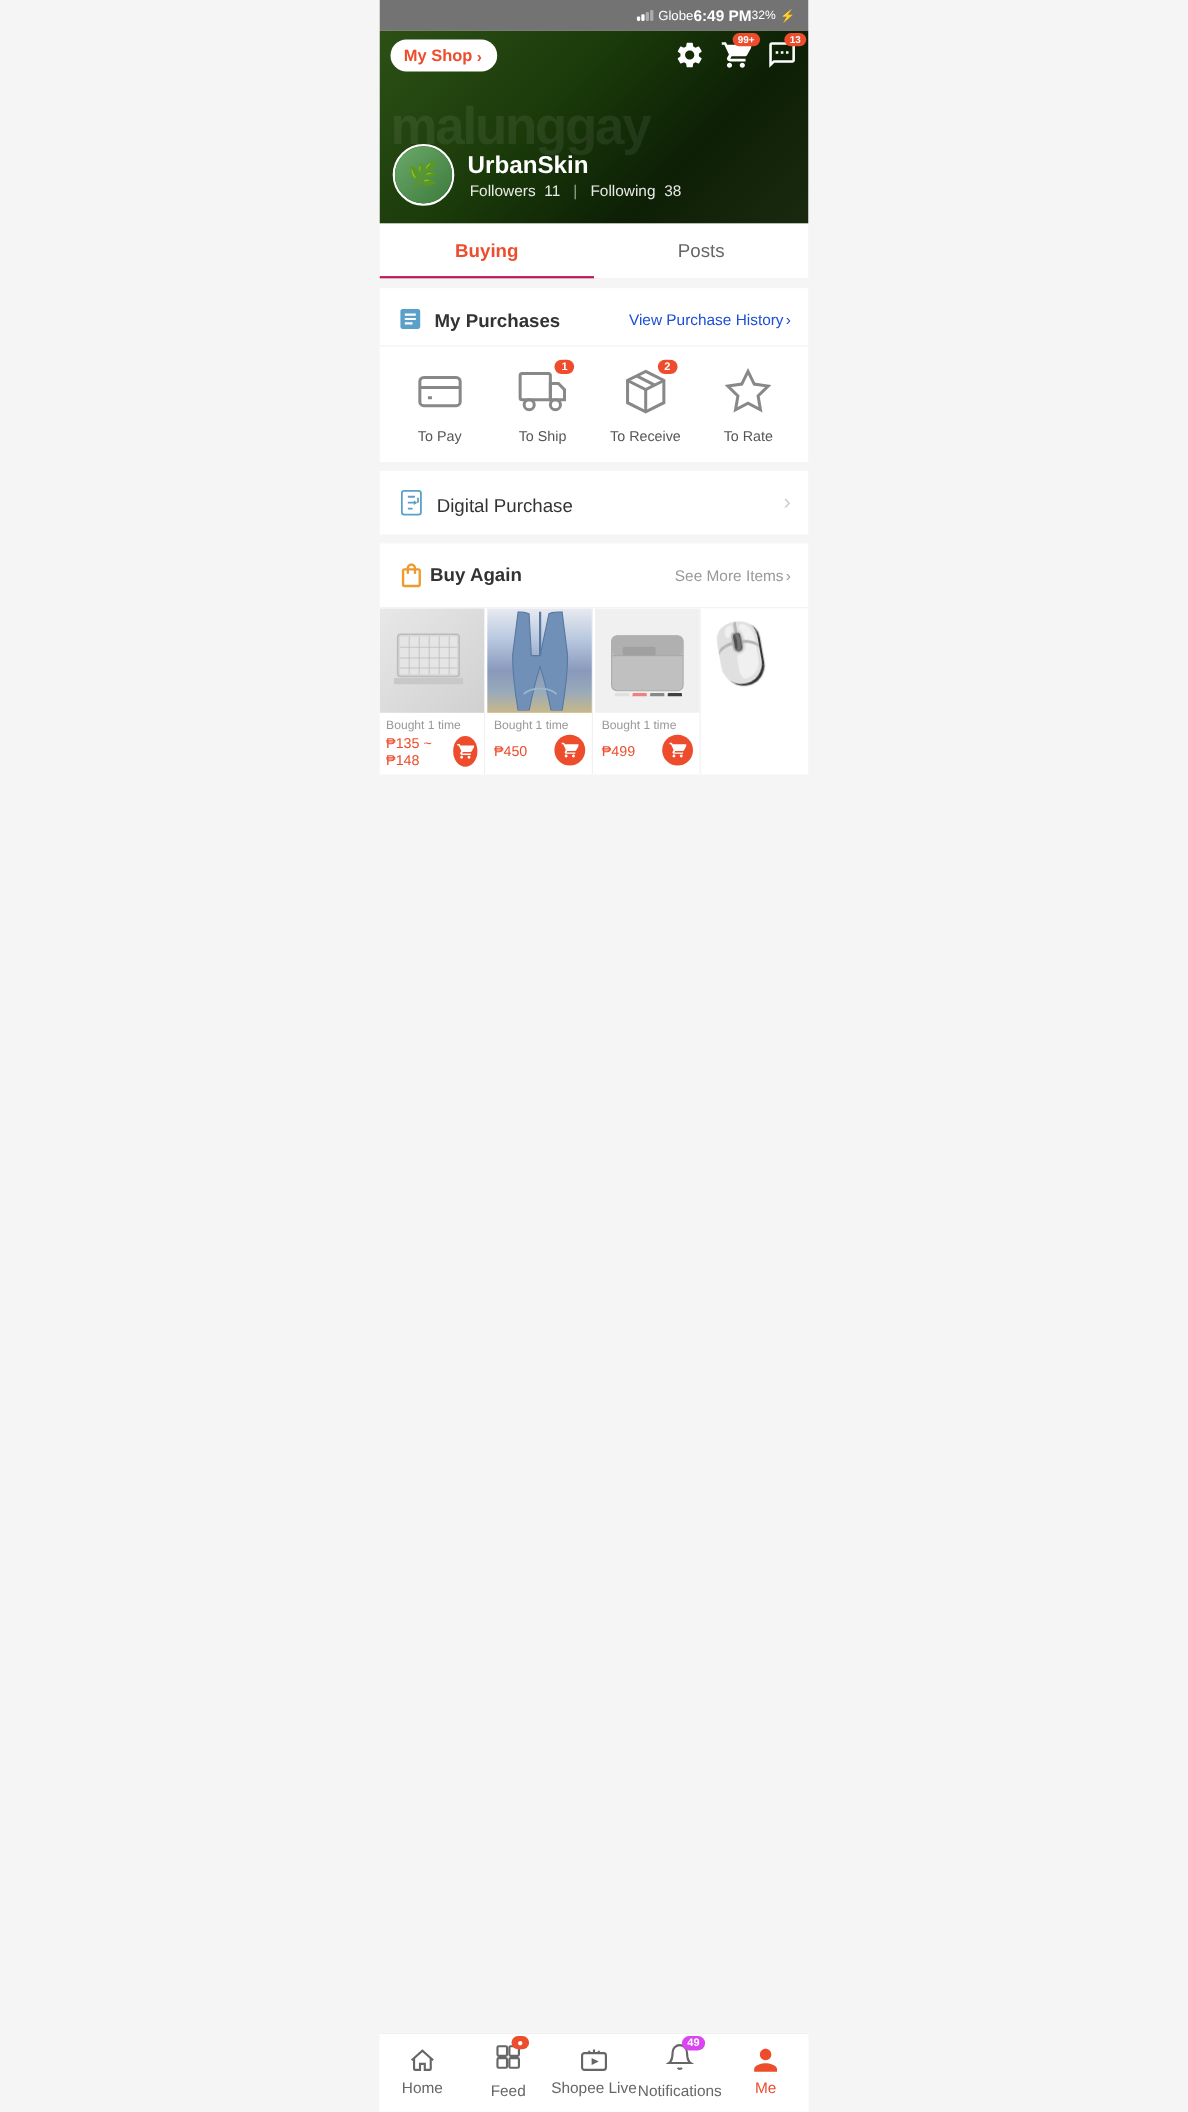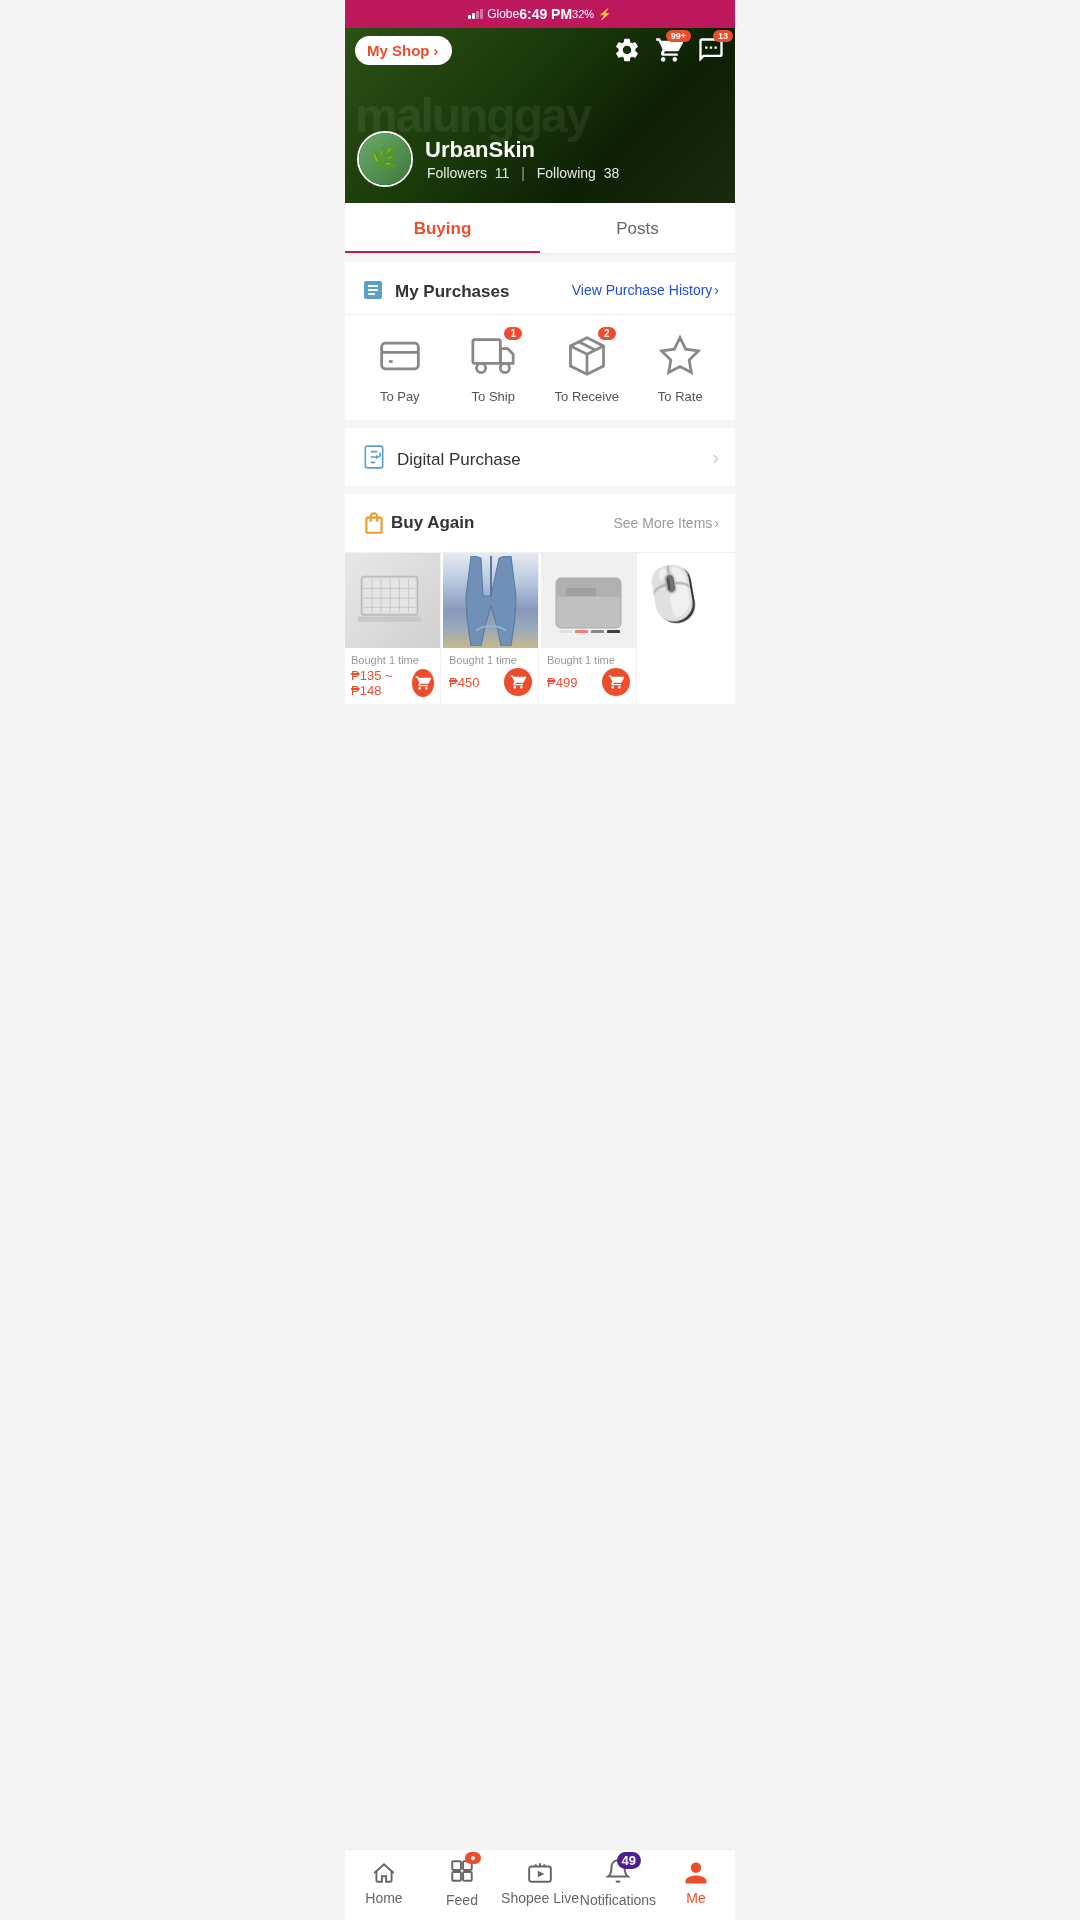--- a/index.html
+++ b/index.html
@@ -1,24 +1,24 @@
 <!DOCTYPE html>
 <html><head>
   <meta charset="utf-8">
   <meta name="viewport" content="width=device-width, initial-scale=1">
   <style>
     * { margin: 0; padding: 0; box-sizing: border-box; }
     body { font-family: -apple-system, BlinkMacSystemFont, 'Segoe UI', sans-serif; background: #f5f5f5; width: 390px; margin: 0 auto; overflow-x: hidden; }
     
     
     .status-bar {
-      background: #be185d;
+      background: #737373;
       color: white;
       display: flex;
-      justify-content: center;
+      justify-content: flex-end;
       align-items: center;
       padding: 4px 12px;
       font-size: 12px;
       height: 28px;
     }
     .status-left { display: flex; align-items: center; gap: 4px; }
     .status-center { font-weight: 600; font-size: 14px; }
     .status-right { display: flex; align-items: center; gap: 4px; font-size: 11px; }
     
     
@@ -636,21 +636,21 @@
     </svg>
     <span class="nav-label">Shopee Live</span>
   </div>
 
   <div class="nav-item" style="position:relative;">
     <div style="position:relative; display:inline-block;">
       <svg width="26" height="26" viewBox="0 0 24 24" fill="none" stroke="#666" stroke-width="1.8">
         <path d="M18 8A6 6 0 006 8c0 7-3 9-3 9h18s-3-2-3-9"></path>
         <path d="M13.73 21a2 2 0 01-3.46 0"></path>
       </svg>
-      <span style="position:absolute; top:-6px; right:-10px; background:#4c1d95; color:white; border-radius:10px; font-size:13px; font-weight:700; padding:1px 5px; min-width:18px; text-align:center;">49</span>
+      <span style="position:absolute; top:-6px; right:-10px; background:#d946ef; color:white; border-radius:10px; font-size:10px; font-weight:700; padding:1px 5px; min-width:18px; text-align:center;">49</span>
     </div>
     <span class="nav-label">Notifications</span>
   </div>
 
   <div class="nav-item active">
     <svg viewBox="0 0 24 24" fill="#ee4d2d">
       <path d="M12 12c2.7 0 4.8-2.1 4.8-4.8S14.7 2.4 12 2.4 7.2 4.5 7.2 7.2 9.3 12 12 12zm0 2.4c-3.2 0-9.6 1.6-9.6 4.8v2.4h19.2v-2.4c0-3.2-6.4-4.8-9.6-4.8z"></path>
     </svg>
     <span class="nav-label" style="color:#ee4d2d;">Me</span>
   </div>

